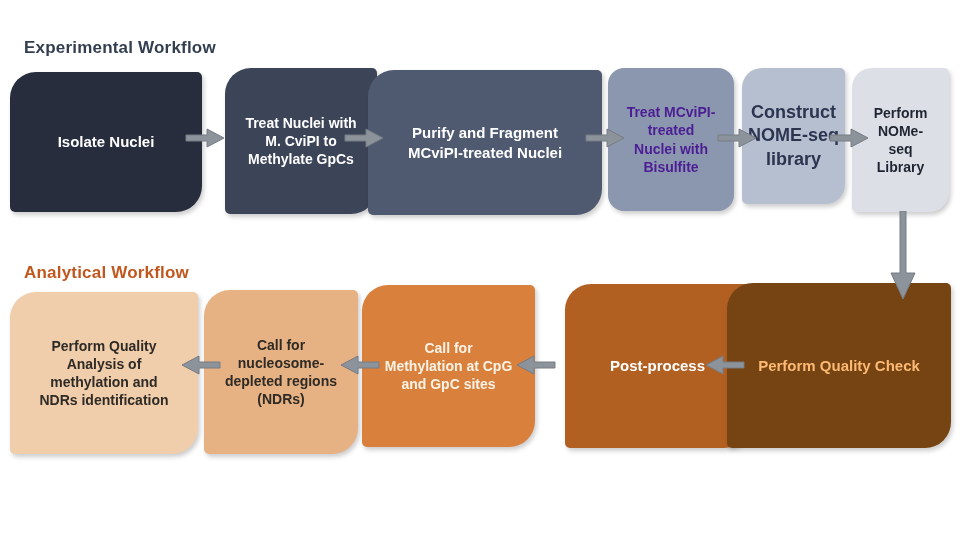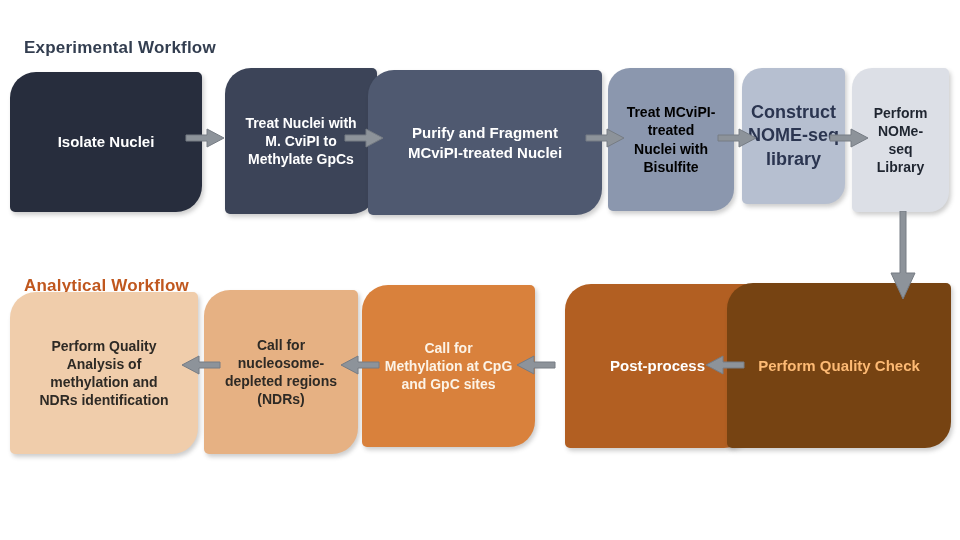--- a/index.html
+++ b/index.html
@@ -5,21 +5,21 @@
   html,body{margin:0;padding:0;background:#ffffff;}
   #canvas{
     position:relative;width:960px;height:540px;background:#ffffff;
     font-family:"Liberation Sans",sans-serif;overflow:hidden;
   }
   .row-title{
     position:absolute;left:24px;font-size:17px;font-weight:bold;
     letter-spacing:0.2px;
   }
   #exp-title{top:38px;}
-  #ana-title{top:263px;margin-top:13px;}
+  #ana-title{top:263px;}
   .step{
     position:absolute;display:flex;align-items:center;justify-content:center;
     text-align:center;font-weight:bold;box-sizing:border-box;padding:6px;
     border-radius:26px 5px 26px 5px;
     box-shadow:2px 3px 4px rgba(60,60,60,0.25);
   }
   .step .label{white-space:pre-line;line-height:1.3;}
   
   .e1{left:10px;top:72px;width:192px;height:140px;font-size:15px;}
   .e2{left:225px;top:68px;width:152px;height:146px;font-size:14px;}
@@ -61,21 +61,21 @@
   </div>
   <div class="step e2" style="background-color: rgb(60, 68, 88); color: rgb(255, 255, 255);">
     <span class="label">Treat Nuclei with
 M. CviPI to
 Methylate GpCs</span>
   </div>
   <div class="step e3" style="background-color: rgb(79, 89, 112); color: rgb(255, 255, 255);">
     <span class="label">Purify and Fragment
 MCviPI-treated Nuclei</span>
   </div>
-  <div class="step e4" style="background-color: rgb(139, 151, 174); color: #000000;">
+  <div class="step e4" style="background-color: rgb(139, 151, 174); color: #4c1d95; border-radius: 16px;">
     <span class="label">Treat MCviPI-
 treated
 Nuclei with
 Bisulfite</span>
   </div>
   <div class="step e5" style="background-color: rgb(182, 191, 208); color: rgb(43, 53, 80);">
     <span class="label">Construct
 NOME-seq
 library</span>
   </div>

